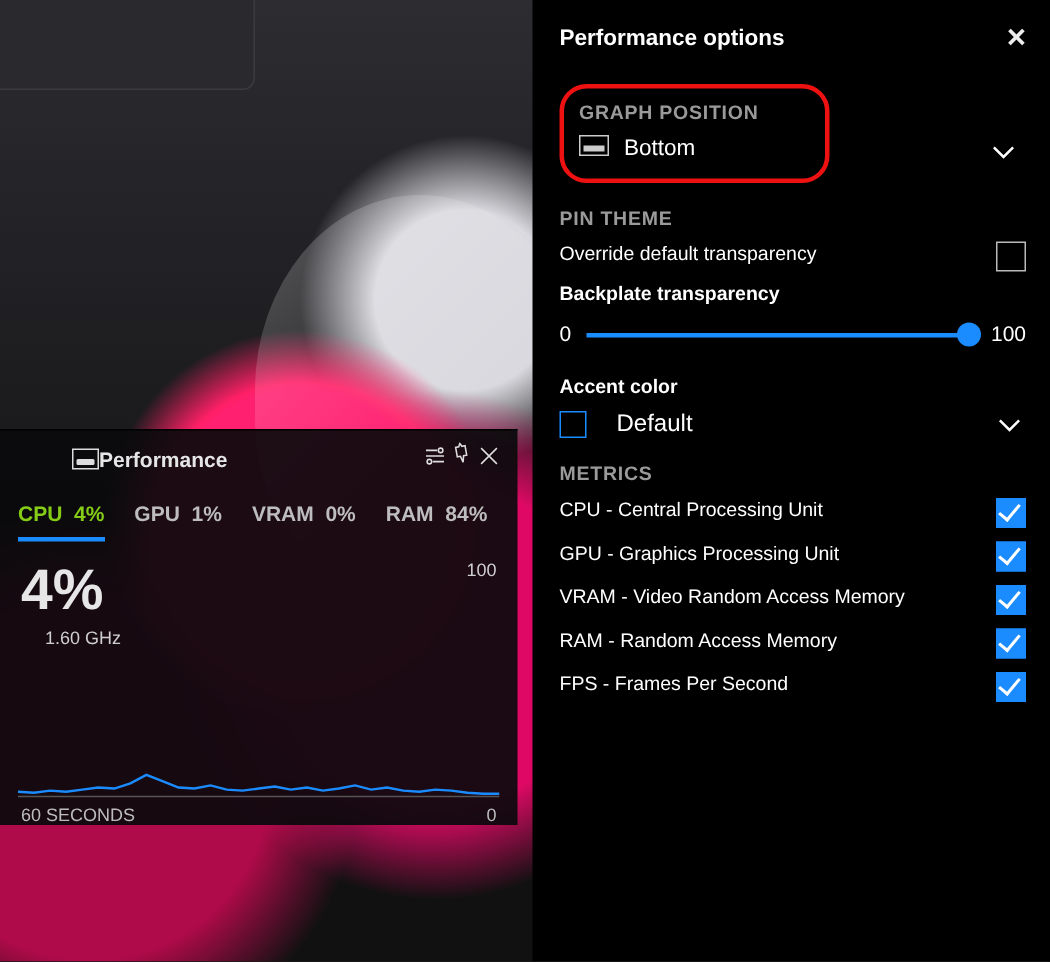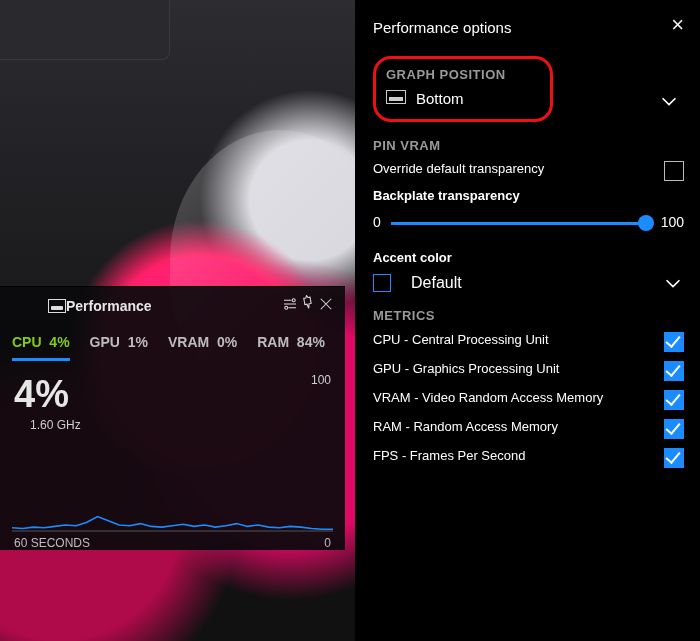--- a/index.html
+++ b/index.html
@@ -59,21 +59,21 @@
   .chart{position:relative;margin:30px 12px 0;height:70px}
   .chart svg{width:100%;height:100%;display:block}
   .axis-bottom{display:flex;justify-content:space-between;padding:4px 14px 10px;font-size:12px;color:#bdbdbd}
 
   
   .panel{
     position:absolute; right:0; top:0; width:345px; height:641px;
     background:#000; color:#fff;
     padding:10px 16px 18px 18px;
   }
-  .panel-title{display:flex;align-items:flex-end;font-weight:400;font-size:15px;padding:4px 0 16px}
+  .panel-title{display:flex;align-items:center;font-weight:700;font-size:15px;padding:4px 0 16px}
   .panel-title .spacer{flex:1}
   .close-x{font-size:22px;line-height:1;cursor:pointer;color:#eee}
   .section-label{font-size:13px;letter-spacing:.5px;color:#9a9a9a;font-weight:700;margin:6px 0 8px}
   .highlight{
     border:3px solid #e11;border-radius:18px;padding:8px 10px 12px;margin:4px 0 16px;
     width:180px; position:relative;
   }
   .highlight .section-label{margin-top:0}
 
   .dropdown{display:flex;align-items:flex-start;gap:10px;cursor:pointer}
@@ -183,21 +183,21 @@
       <span class="dd-icon"></span>
       <span class="dd-label">Bottom</span>
     </div>
   </div>
   <span class="chev chev-outside">
     <svg viewBox="0 0 24 24">
         <path d="M5 9l7 7 7-7"></path>
       </svg>
   </span>
 
-  <div class="section-label">PIN VRAM</div>
+  <div class="section-label">PIN THEME</div>
   <div class="row">
     <span>Override default transparency</span>
     <span class="spacer"></span>
     <span class="checkbox"></span>
   </div>
   <div class="row bold">
     <span>Backplate transparency</span>
   </div>
   <div class="slider">
     <span class="minv">0</span>

